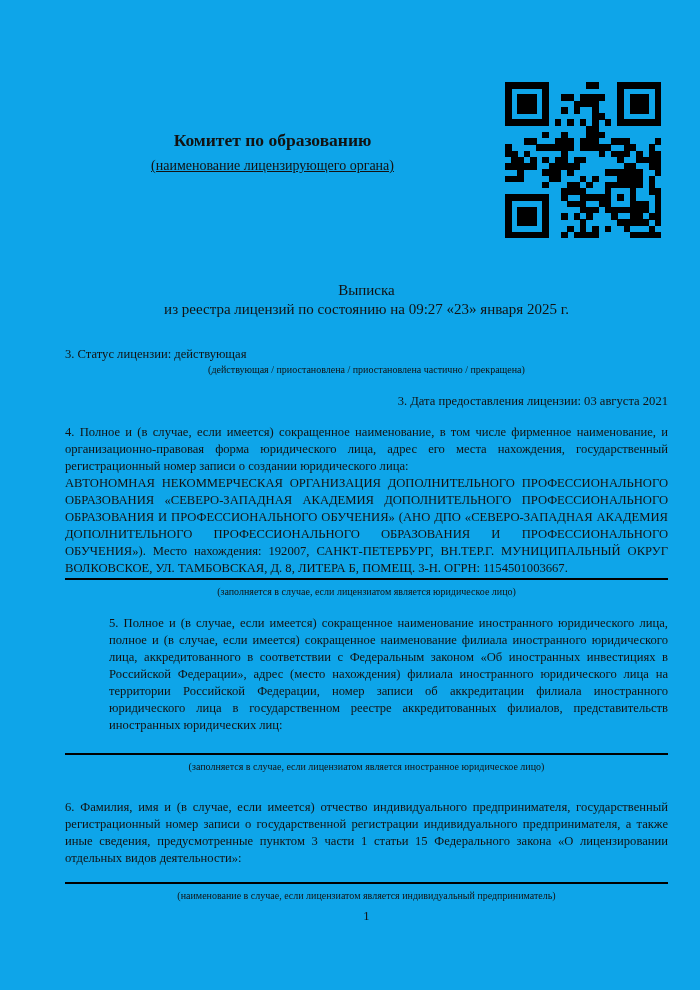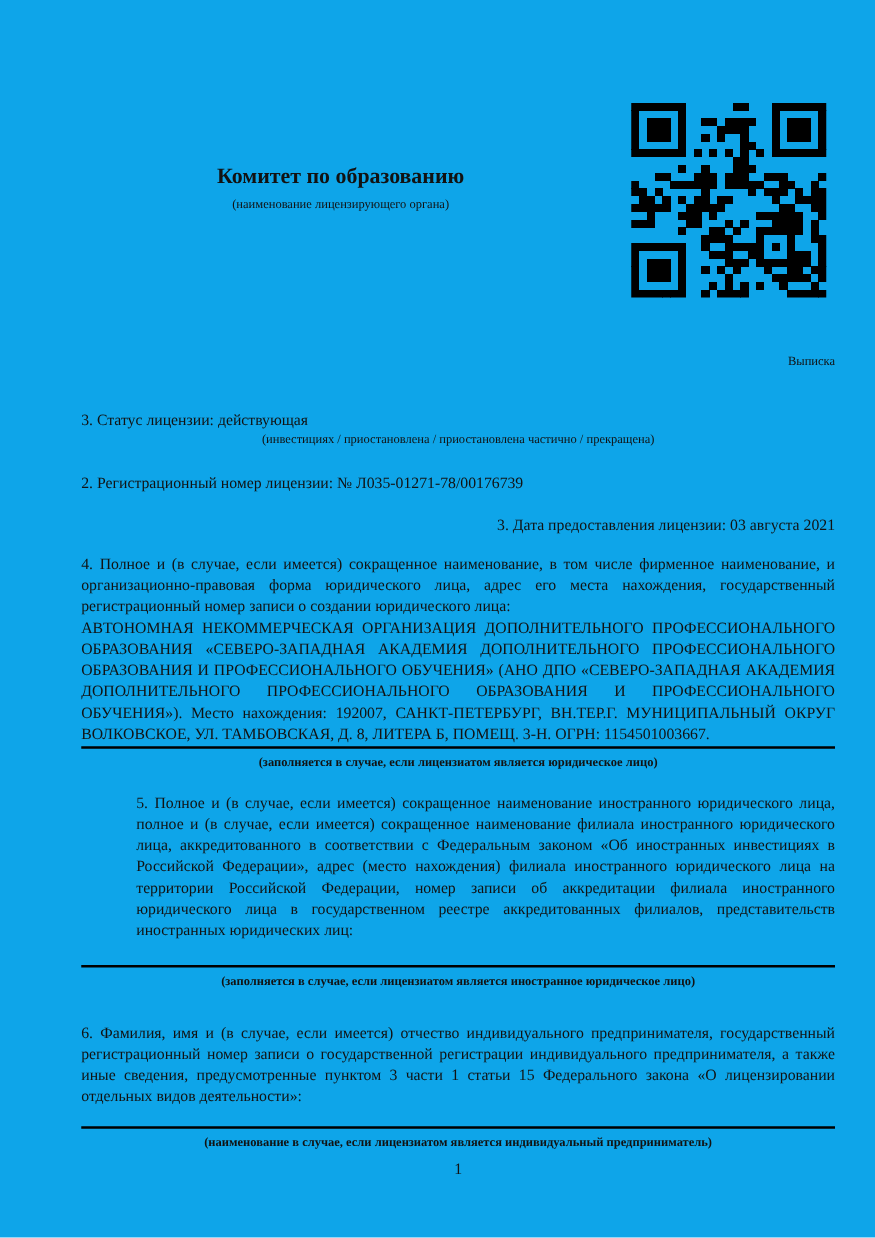--- a/index.html
+++ b/index.html
@@ -6,46 +6,46 @@
   .page {
     position:relative;
     width:700px; height:990px;
     background:#0ea5e9;
     color:#121212;
     font-family:"Liberation Serif","DejaVu Serif",serif;
     overflow:hidden;
   }
   .header-block { position:absolute; top:130px; left:65px; width:415px; text-align:center; }
   .authority-name { font-size:17.5px; font-weight:bold; line-height:1.25; }
-  .authority-caption { font-size:10px; margin-top:6px; }
+  .authority-caption { font-size:14px; margin-top:6px;text-decoration:underline; }
 
   .qr { position:absolute; top:82px; left:505px; width:156px; height:156px; }
   .qr svg { display:block; }
 
   .content {
     position:absolute; top:281px; left:65px; width:603px;
     font-size:12.6px; line-height:17px;
   }
-  .doc-title { text-align:right; font-size:10px; line-height:18.5px; }
+  .doc-title { text-align:center; font-size:15px; line-height:18.5px; }
 
   .field-status      { margin-top:28px; }
   .small-caption     { font-size:10px; line-height:13px; text-align:center; }
   .field-regnum      { margin-top:20px; }
   .field-date        { margin-top:17px;text-align:right; }
 
   .para  { text-align:justify; }
   .sec4-intro { margin-top:14px; }
   .sec5-intro { margin-top:17px;margin-left:44px; }
   .sec6-intro { margin-top:26px; }
 
   .rule { border-top:2px solid #000; height:0; }
   .rule4 { margin-top:1px; }
   .rule5 { margin-top:19px; }
   .rule6 { margin-top:15px; }
-  .rule + .small-caption { margin-top:5px;font-weight:bold; }
+  .rule + .small-caption { margin-top:5px; }
 
   .page-number { text-align:center; margin-top:6px; font-size:12.6px; }
 </style>
 </head>
 <body>
 
 <div class="page">
 
   <div class="header-block">
     <div class="authority-name">Комитет по образованию</div>
@@ -350,26 +350,26 @@
         <rect x="137.28" y="149.76" width="6.54" height="6.54"></rect>
         <rect x="143.52" y="149.76" width="6.54" height="6.54"></rect>
         <rect x="149.76" y="149.76" width="6.54" height="6.54"></rect>
       </svg>
   </div>
 
   <div class="content">
 
     <div class="doc-title">
       <div>Выписка</div>
+      <div>из реестра лицензий по состоянию на 09:27 «23» января 2025 г.</div>
     </div>
 
     <div class="field-status">3. Статус лицензии: действующая</div>
-    <div class="small-caption">(инвестициях / приостановлена / приостановлена частично / прекращена)</div>
-
-    <div class="field-regnum">2. Регистрационный номер лицензии: № Л035-01271-78/00176739</div>
+    <div class="small-caption">(действующая / приостановлена / приостановлена частично / прекращена)</div>
+
 
     <div class="field-date">3. Дата предоставления лицензии: 03 августа 2021</div>
 
     <div class="para sec4-intro">4. Полное и (в случае, если имеется) сокращенное наименование, в том числе фирменное наименование, и организационно-правовая форма юридического лица, адрес его места нахождения, государственный регистрационный номер записи о создании юридического лица:</div>
     <div class="para">АВТОНОМНАЯ НЕКОММЕРЧЕСКАЯ ОРГАНИЗАЦИЯ ДОПОЛНИТЕЛЬНОГО ПРОФЕССИОНАЛЬНОГО ОБРАЗОВАНИЯ «СЕВЕРО-ЗАПАДНАЯ АКАДЕМИЯ ДОПОЛНИТЕЛЬНОГО ПРОФЕССИОНАЛЬНОГО ОБРАЗОВАНИЯ И ПРОФЕССИОНАЛЬНОГО ОБУЧЕНИЯ» (АНО ДПО «СЕВЕРО-ЗАПАДНАЯ АКАДЕМИЯ ДОПОЛНИТЕЛЬНОГО ПРОФЕССИОНАЛЬНОГО ОБРАЗОВАНИЯ И ПРОФЕССИОНАЛЬНОГО ОБУЧЕНИЯ»). Место нахождения: 192007, САНКТ-ПЕТЕРБУРГ, ВН.ТЕР.Г. МУНИЦИПАЛЬНЫЙ ОКРУГ ВОЛКОВСКОЕ, УЛ. ТАМБОВСКАЯ, Д. 8, ЛИТЕРА Б, ПОМЕЩ. 3-Н. ОГРН: 1154501003667.</div>
     <div class="rule rule4"></div>
     <div class="small-caption">(заполняется в случае, если лицензиатом является юридическое лицо)</div>
 
     <div class="para sec5-intro">5. Полное и (в случае, если имеется) сокращенное наименование иностранного юридического лица, полное и (в случае, если имеется) сокращенное наименование филиала иностранного юридического лица, аккредитованного в соответствии с Федеральным законом «Об иностранных инвестициях в Российской Федерации», адрес (место нахождения) филиала иностранного юридического лица на территории Российской Федерации, номер записи об аккредитации филиала иностранного юридического лица в государственном реестре аккредитованных филиалов, представительств иностранных юридических лиц:</div>
     <div class="rule rule5"></div>

